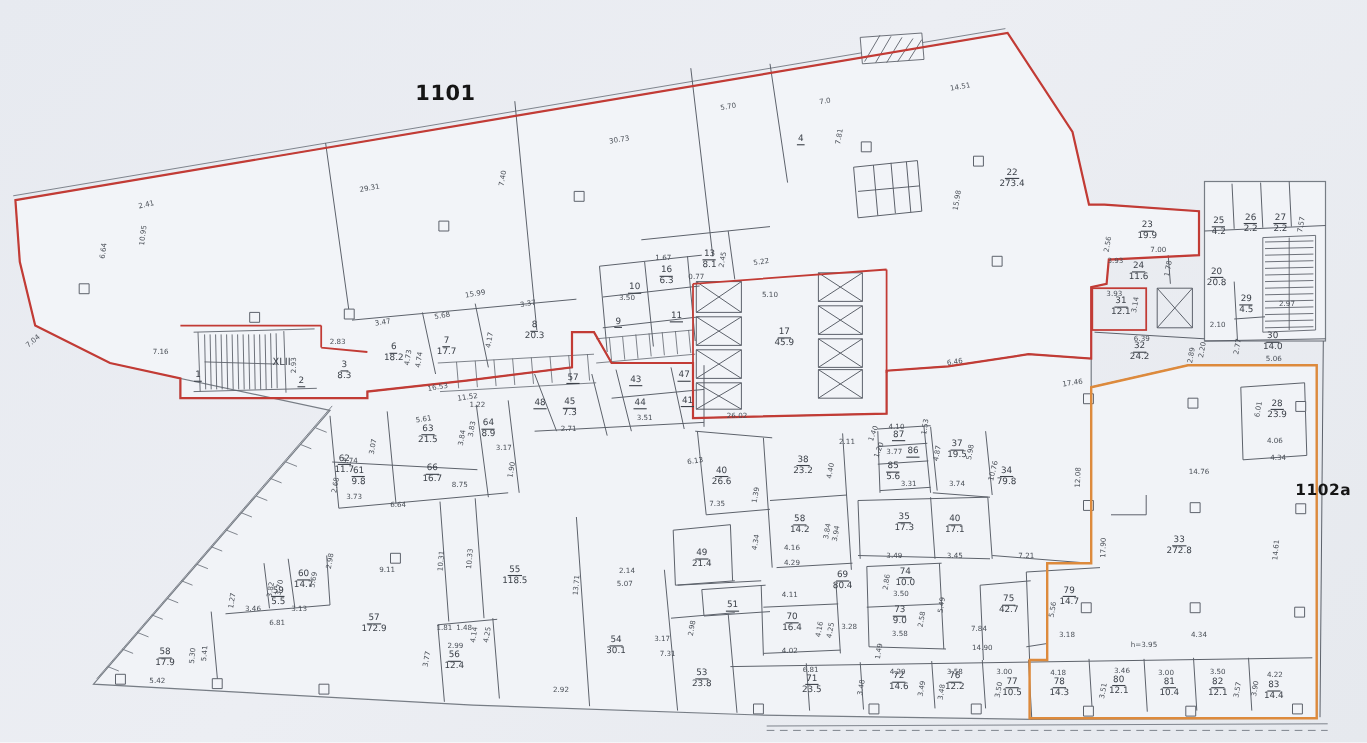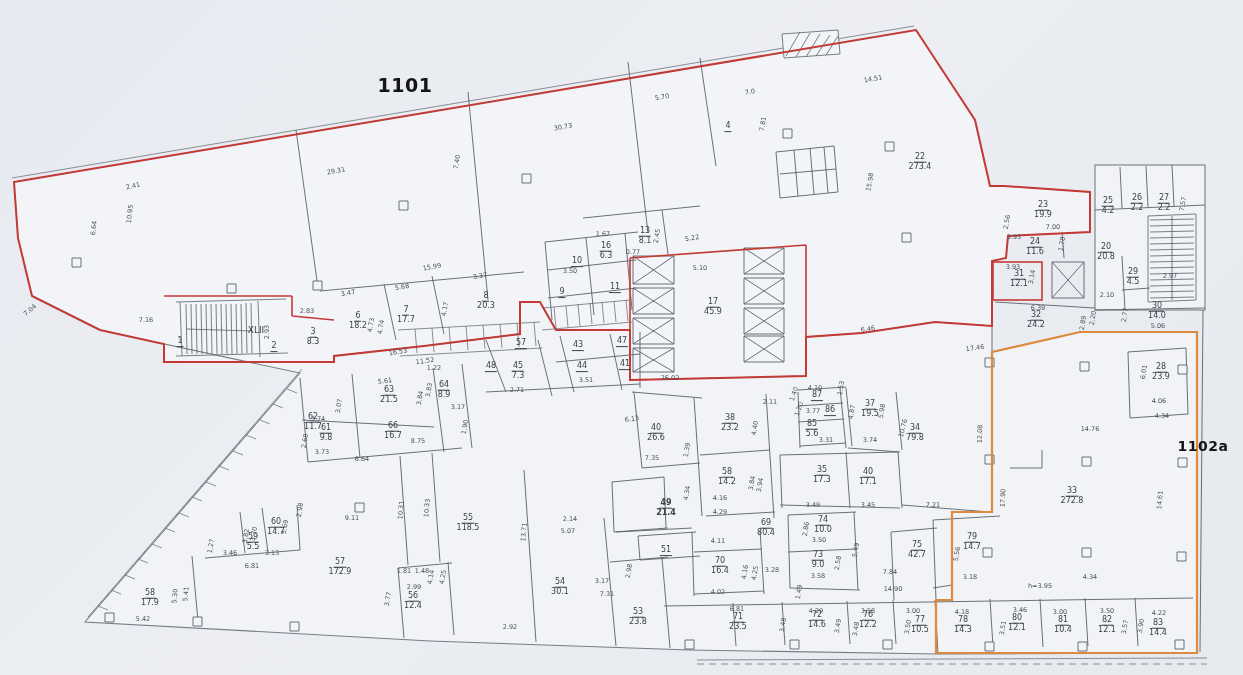--- a/index.html
+++ b/index.html
@@ -135,21 +135,21 @@
       <div class="room" style="left: 868px; top: 477px;"><span class="n">40</span><span class="a">17.1</span></div>
       <div class="room" style="left: 870px; top: 409px;"><span class="n">37</span><span class="a">19.5</span></div>
       <div class="room" style="left: 730px; top: 423px;"><span class="n">38</span><span class="a">23.2</span></div>
       <div class="room" style="left: 649px; top: 433px; padding-left: 14px;"><span class="n">40</span><span class="a">26.6</span></div>
       <div class="room" style="left: 625px; top: 365px;"><span class="n">41</span></div>
       <div class="room" style="left: 578px; top: 346px;"><span class="n">43</span></div>
       <div class="room" style="left: 582px; top: 367px;"><span class="n">44</span></div>
       <div class="room" style="left: 518px; top: 371px;"><span class="n">45</span><span class="a">7.3</span></div>
       <div class="room" style="left: 622px; top: 342px;"><span class="n">47</span></div>
       <div class="room" style="left: 491px; top: 367px;"><span class="n">48</span></div>
-      <div class="room" style="left: 666px; top: 508px; font-weight: bold;"><span class="n">49</span><span class="a">21.4</span></div>
+      <div class="room" style="left: 638px; top: 508px;"><span class="n">49</span><span class="a">21.4</span></div>
       <div class="room" style="left: 666px; top: 551px;"><span class="n">51</span></div>
       <div class="room" style="left: 638px; top: 617px;"><span class="n">53</span><span class="a">23.8</span></div>
       <div class="room" style="left: 560px; top: 587px;"><span class="n">54</span><span class="a">30.1</span></div>
       <div class="room" style="left: 468px; top: 523px;"><span class="n">55</span><span class="a">118.5</span></div>
       <div class="room" style="left: 413px; top: 601px;"><span class="n">56</span><span class="a">12.4</span></div>
       <div class="room" style="left: 521px; top: 344px;"><span class="n">57</span></div>
       <div class="room" style="left: 340px; top: 567px;"><span class="n">57</span><span class="a">172.9</span></div>
       <div class="room" style="left: 727px; top: 477px;"><span class="n">58</span><span class="a">14.2</span></div>
       <div class="room" style="left: 150px; top: 598px;"><span class="n">58</span><span class="a">17.9</span></div>
       <div class="room" style="left: 253px; top: 542px;"><span class="n">59</span><span class="a">5.5</span></div>

